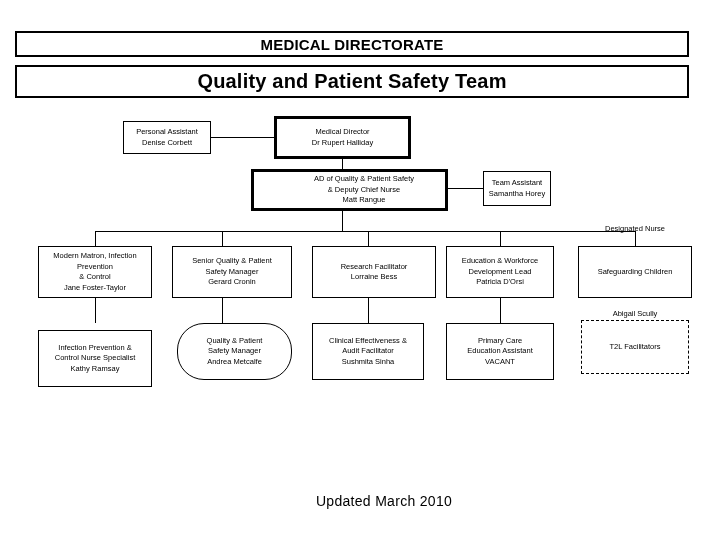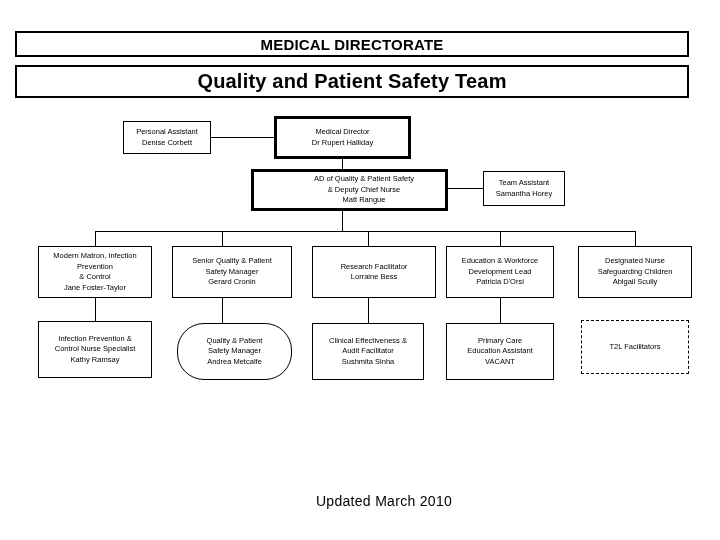--- a/index.html
+++ b/index.html
@@ -124,21 +124,21 @@
     <span class="line">Medical Director</span>
     <span class="line">Dr Rupert Halliday</span>
   </div>
 
   <div class="node thick" id="node-ad-quality" style="left:251px; top:169px; width:197px; height:42px;padding-left:31px;">
     <span class="line">AD of Quality &amp; Patient Safety</span>
     <span class="line">&amp; Deputy Chief Nurse</span>
     <span class="line">Matt Rangue</span>
   </div>
 
-  <div class="node" id="node-team-assistant" style="left:483px; top:171px; width:82px; height:35px;">
+  <div class="node" id="node-team-assistant" style="left:483px; top:171px; width:68px; height:35px;">
     <span class="line">Team Assistant</span>
     <span class="line">Samantha Horey</span>
   </div>
 
   <div class="conn v" style="left:342px; top:211px; height:21px;"></div>
 
   <div class="conn h" style="left:95px; top:231px; width:540px;"></div>
 
   <div class="conn v" style="left:95px; top:231px; height:15px;"></div>
   <div class="conn v" style="left:222px; top:231px; height:15px;"></div>
@@ -163,32 +163,32 @@
     <span class="line">Research Facilitator</span>
     <span class="line">Lorraine Bess</span>
   </div>
 
   <div class="node" id="node-education-lead" style="left:446px; top:246px; width:108px; height:52px;">
     <span class="line">Education &amp; Workforce</span>
     <span class="line">Development Lead</span>
     <span class="line">Patricia D'Orsi</span>
   </div>
 
-  <div class="node" id="node-designated-nurse" style="left:578px; top:246px; width:114px; height:52px;">
+  <div class="node" id="node-designated-nurse" style="left:578px; top:246px; width:114px; height:52px;gap:32px;">
     <span class="line">Designated Nurse</span>
     <span class="line">Safeguarding Children</span>
     <span class="line">Abigail Scully</span>
   </div>
 
   <div class="conn v" style="left:95px; top:298px; height:25px;"></div>
   <div class="conn v" style="left:222px; top:298px; height:25px;"></div>
   <div class="conn v" style="left:368px; top:298px; height:25px;"></div>
   <div class="conn v" style="left:500px; top:298px; height:25px;"></div>
 
-  <div class="node" id="node-ipc-nurse-specialist" style="left:38px; top:321px; width:114px; height:57px;">
+  <div class="node" id="node-ipc-nurse-specialist" style="left:38px; top:330px; width:114px; height:57px;">
     <span class="line">Infection Prevention &amp;</span>
     <span class="line">Control Nurse Specialist</span>
     <span class="line">Kathy Ramsay</span>
   </div>
 
   <div class="node" id="node-quality-safety-manager" style="left:177px; top:323px; width:115px; height:57px;border-radius:27px;">
     <span class="line">Quality &amp; Patient</span>
     <span class="line">Safety Manager</span>
     <span class="line">Andrea Metcalfe</span>
   </div>

